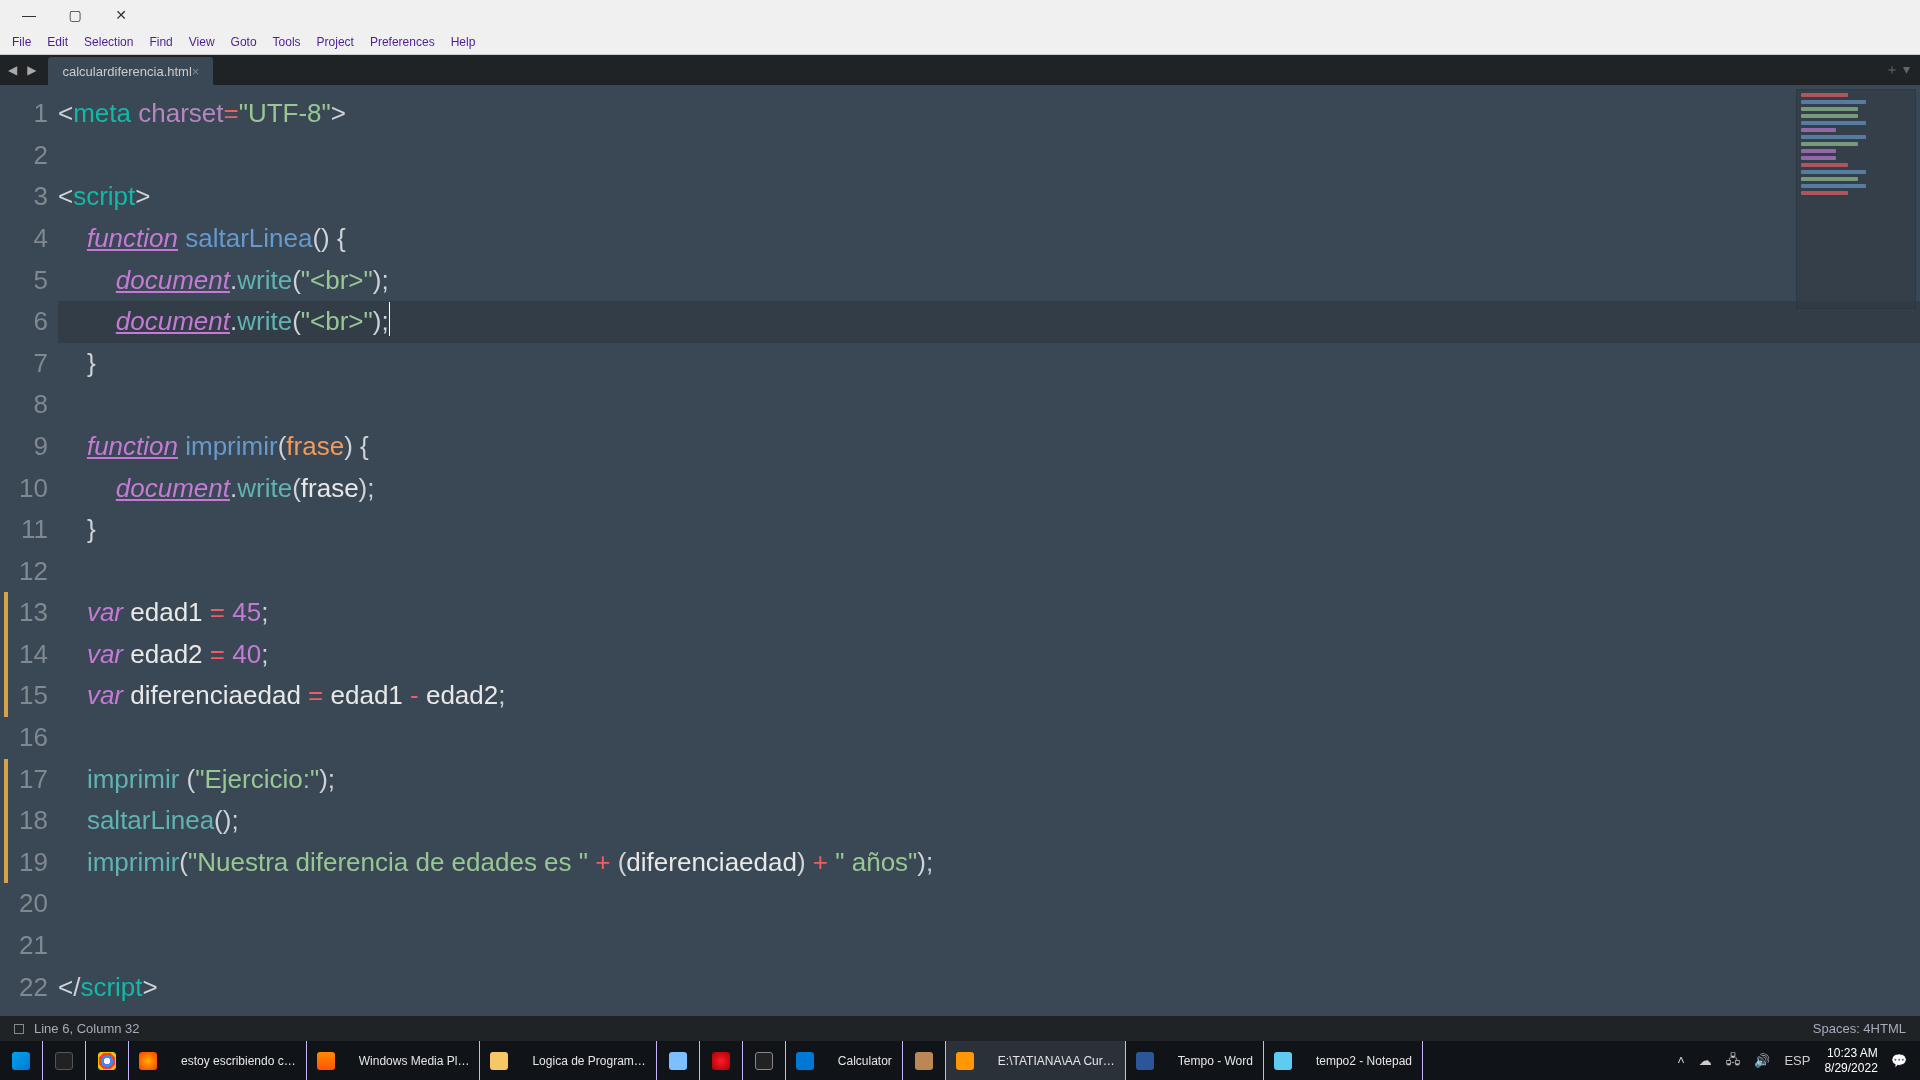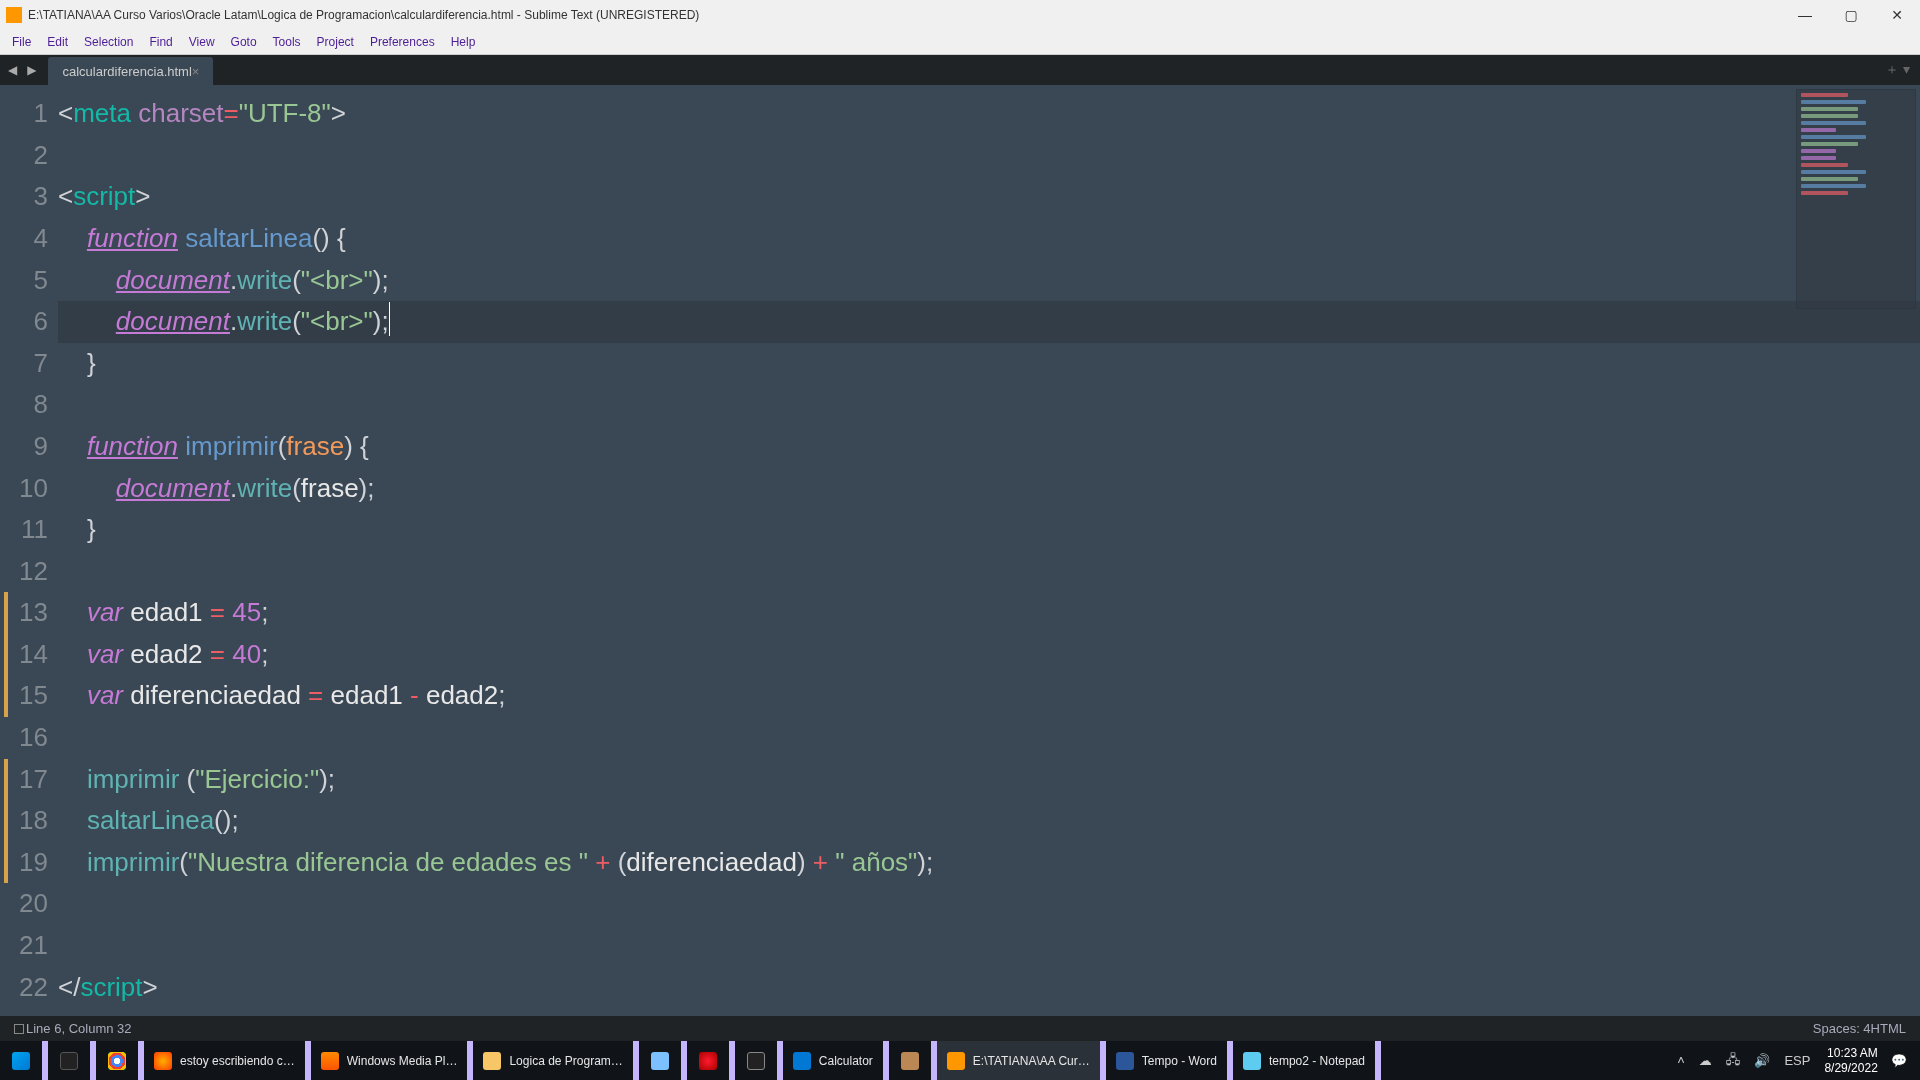--- a/index.html
+++ b/index.html
@@ -51,28 +51,28 @@
 
 .minimap { position: absolute; top: 4px; right: 4px; width: 120px; height: 220px; background: #323b44; opacity: 0.65; border: 1px solid #2a333c; }
 .minimap .mm-line { height: 4px; margin: 3px 4px; border-radius: 1px; }
 .mm-a { background: #ef5d64; width: 40%; }
 .mm-b { background: #6699cc; width: 55%; }
 .mm-c { background: #99c794; width: 48%; }
 .mm-d { background: #c57ad6; width: 30%; }
 
 
 .statusbar { height: 26px; background: #1f2326; color: #aab; display: flex; align-items: center; justify-content: space-between; font-size: 13px; padding: 0 14px; }
-.status-left { display: flex; align-items: center; gap: 2px; }
+.status-left { display: flex; align-items: center; gap: 10px; }
 .status-left .sq { width: 10px; height: 10px; border: 1px solid #888; display: inline-block; }
 .status-right { display: flex; }
 
 
 .taskbar { height: 40px; background: #101318; display: flex; align-items: center; color: #fff; font-size: 12px; }
 .tb-left { display: flex; align-items: center; height: 100%; }
-.tb-item { height: 100%; display: flex; align-items: center; gap: 8px; padding: 0 10px; border-right: 6px solid #c4b5fd; text-align: center; }
+.tb-item { height: 100%; display: flex; align-items: center; gap: 24px; padding: 0 10px; border-right: 1px solid #c4b5fd; text-align: center; }
 .tb-item.icon-only { padding: 0 12px; }
 .tb-item.active { background: #2a3138; }
 .tb-item .ico { width: 18px; height: 18px; display: inline-block; border-radius: 3px; }
 .tb-txt { color: #e6e6e6; white-space: nowrap; max-width: 130px; overflow: hidden; text-overflow: ellipsis; }
 .tb-right { margin-left: auto; display: flex; align-items: center; gap: 14px; padding: 0 12px; }
 .tb-clock { text-align: right; line-height: 1.2; font-size: 12px; }
 .ico-win { background: linear-gradient(135deg,#00a4ef,#0078d4); }
 .ico-task { background: #222; border: 1px solid #555; }
 .ico-chrome { background: radial-gradient(circle,#fff 25%,#4285f4 26% 45%,#ea4335 46% 65%,#fbbc05 66% 85%,#34a853 86%); border-radius: 50%; }
 .ico-ff { background: radial-gradient(circle,#ffb000,#ff3b00); border-radius: 50%; }
@@ -85,24 +85,20 @@
 .ico-misc { background: #b85; }
 .ico-subl { background: #ff9800; }
 .ico-word { background: #2b579a; }
 .ico-note { background: #5ecbf0; }
 .tray-ico { color: #ccc; font-size: 13px; }
 </style>
 </head>
 <body>
 
 <div class="titlebar">
-  <div class="titlebar-left">
-    <span class="titlebar-icon"></span>
-    <span>E:\TATIANA\AA Curso Varios\Oracle Latam\Logica de Programacion\calculardiferencia.html - Sublime Text (UNREGISTERED)</span>
-  </div>
   <div class="window-controls">
     <div class="window-btn">—</div>
     <div class="window-btn">▢</div>
     <div class="window-btn">✕</div>
   </div>
 </div>
 
 <div class="menubar" id="menubar">
     <span>File</span>
     <span>Edit</span>

